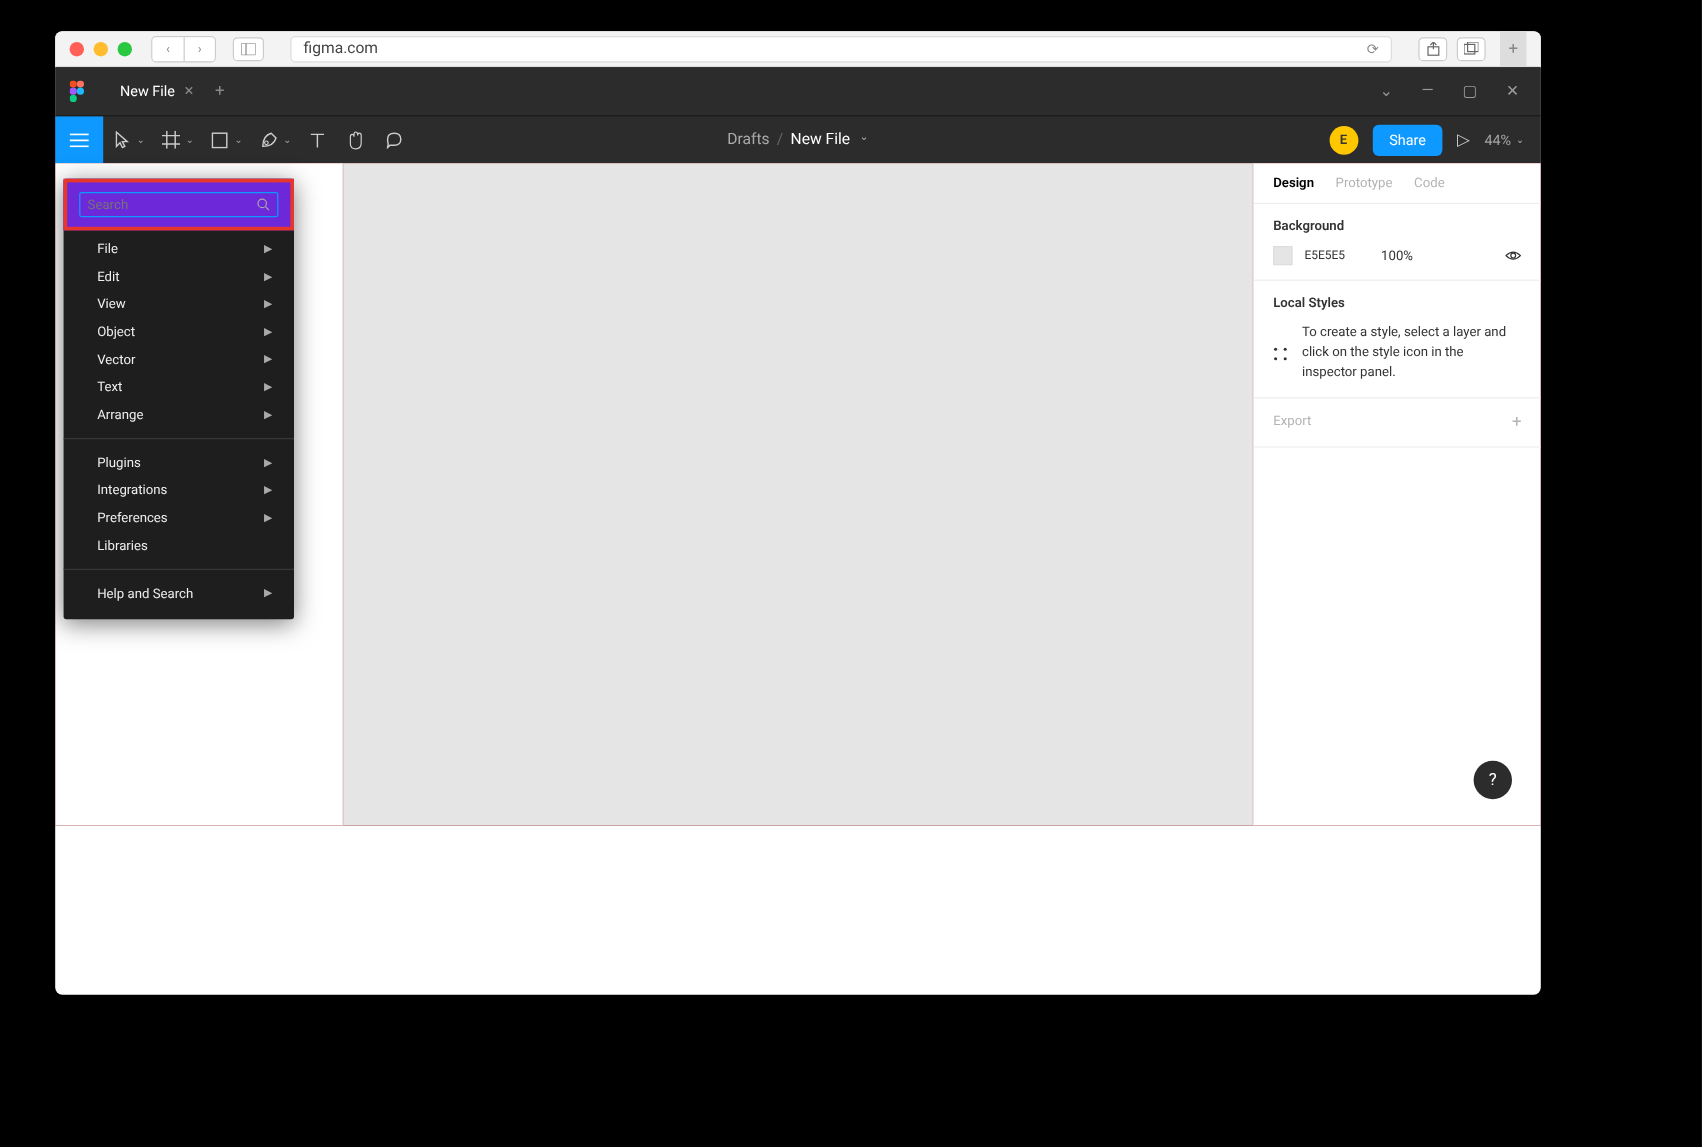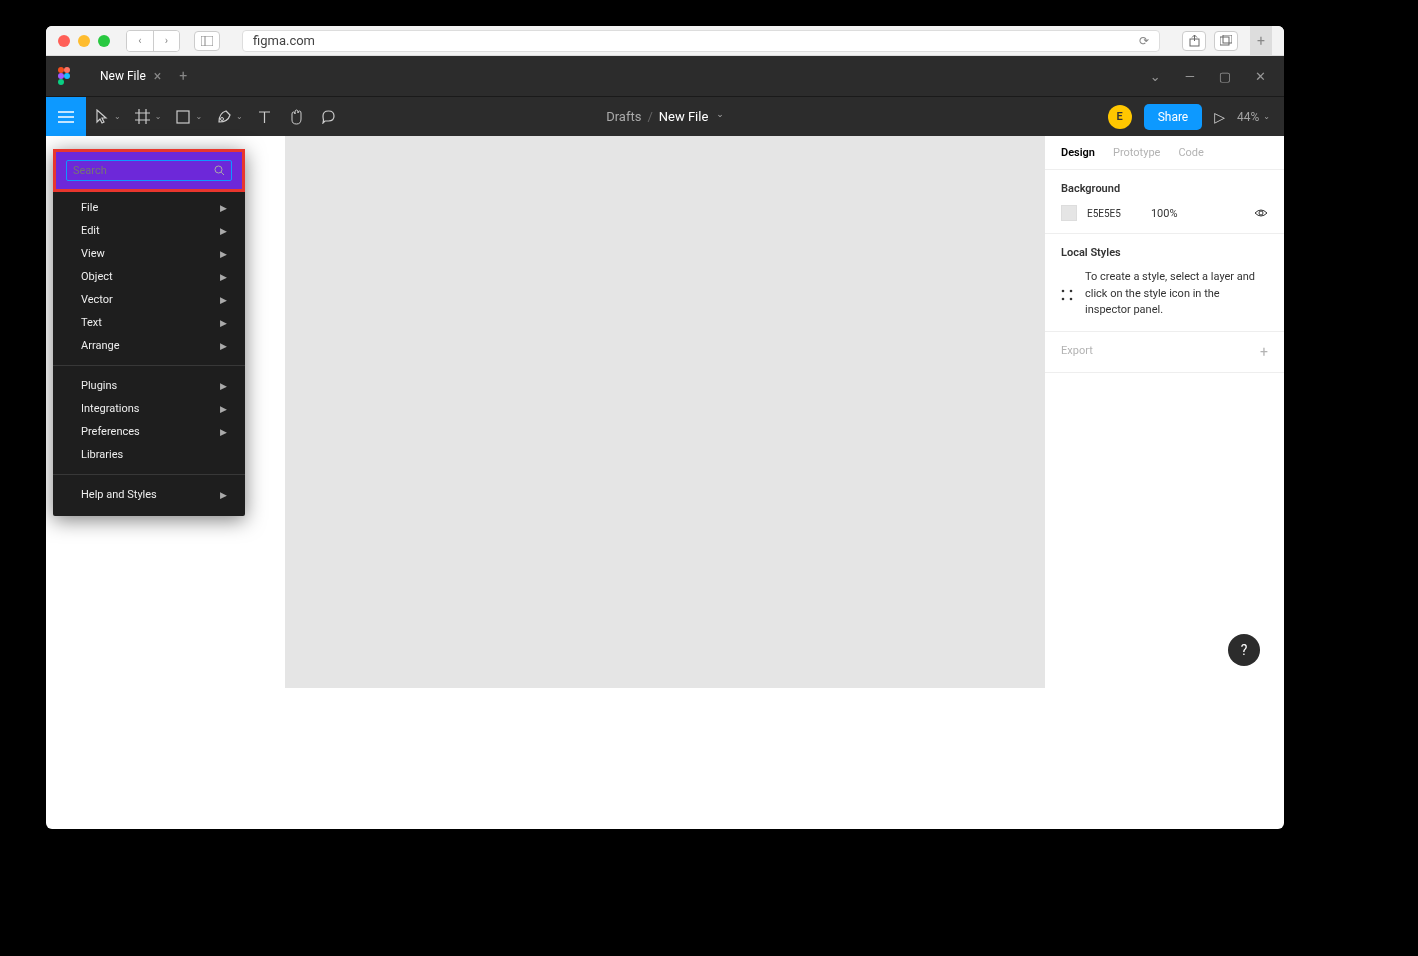--- a/index.html
+++ b/index.html
@@ -318,21 +318,21 @@
             <span>Preferences</span>
             <span class="submenu-arrow">▶</span>
           </div>
           <div class="menu-item">
             <span>Libraries</span>
           </div>
         </div>
       <div class="menu-sep"></div>
       <div class="menu-list" id="menu-c">
           <div class="menu-item">
-            <span>Help and Styles</span>
+            <span>Help and Search</span>
             <span class="submenu-arrow">▶</span>
           </div>
         </div>
     </div>
 
     <div class="help-fab">?</div>
   </div>
 </div>
 
 </body></html>

